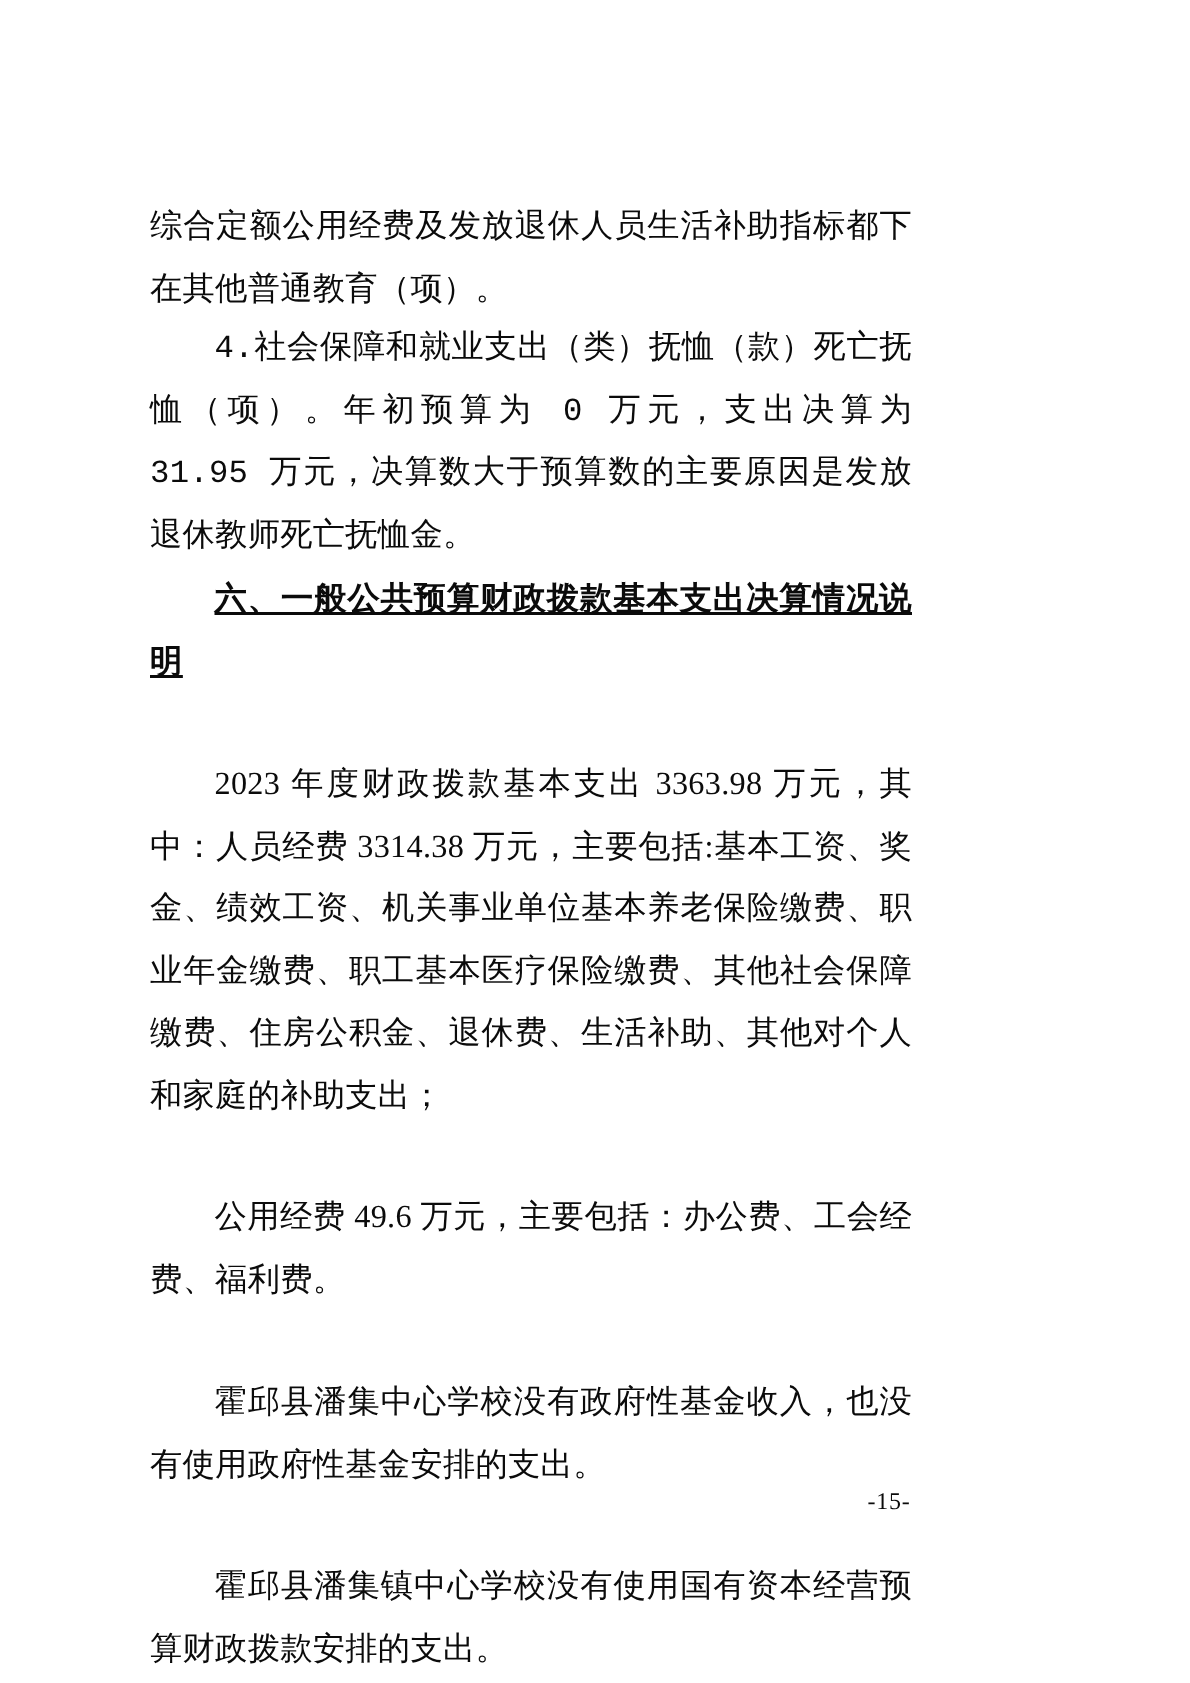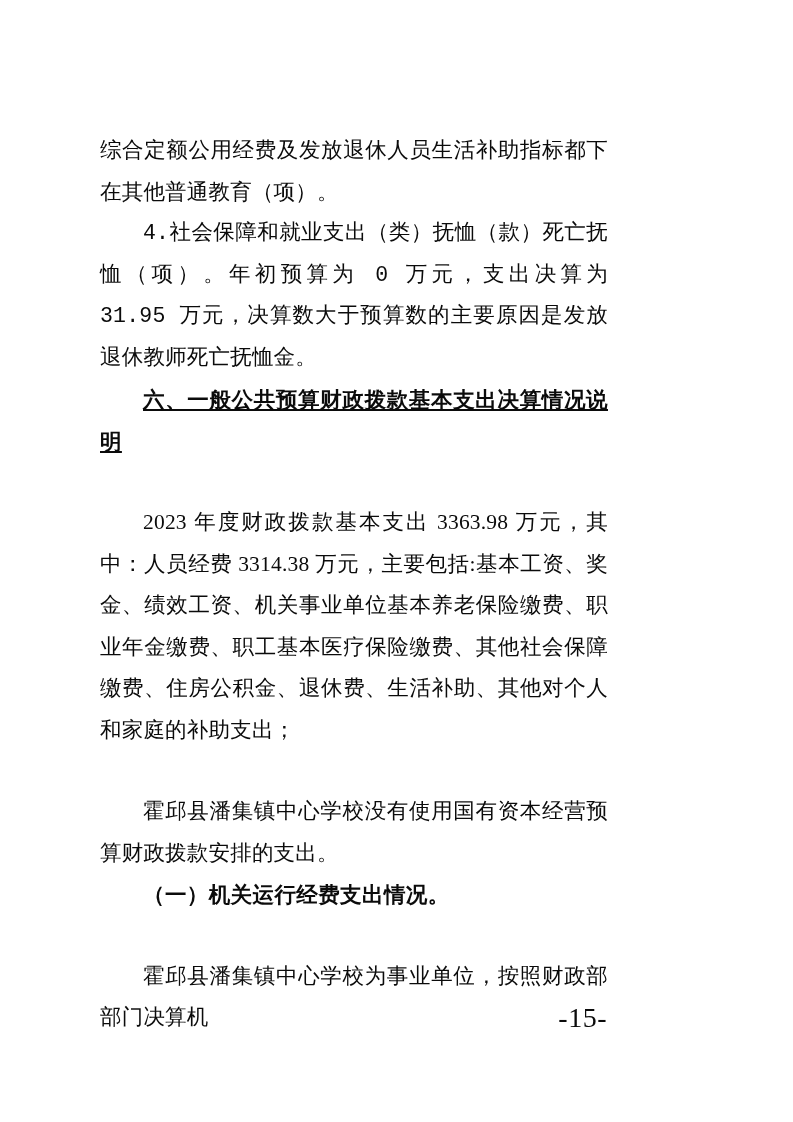--- a/index.html
+++ b/index.html
@@ -52,42 +52,44 @@
     font-family: "DejaVu Serif", "Liberation Serif", serif;
     letter-spacing: 0.4px;
   }
   .numpara {
     text-indent: 2em;
     font-family: Liberation Mono, monospace;
   }
   .page-number {
     position: absolute;
     right: 96px;
-    bottom: 88px;
-    font-size: 28px;
+    bottom: 111px;
+    font-size: 16px;
     font-family: "Liberation Serif", "DejaVu Serif", serif;
     letter-spacing: 0.5px;
   }
 </style>
 </head>
 <body>
 
 <div class="page">
   <div class="doc-body">
 
     <p class="para-flush">综合定额公用经费及发放退休人员生活补助指标都下在其他普通教育（项）。</p>
 
     <p class="numpara">4.社会保障和就业支出（类）抚恤（款）死亡抚恤（项）。年初预算为 0 万元，支出决算为 31.95 万元，决算数大于预算数的主要原因是发放退休教师死亡抚恤金。</p>
 
     <p class="heading">六、一般公共预算财政拨款基本支出决算情况说明</p>
 
     <p class="para">2023 年度财政拨款基本支出 3363.98 万元，其中：人员经费 3314.38 万元，主要包括:基本工资、奖金、绩效工资、机关事业单位基本养老保险缴费、职业年金缴费、职工基本医疗保险缴费、其他社会保障缴费、住房公积金、退休费、生活补助、其他对个人和家庭的补助支出；</p>
 
+    <p class="para">公用经费 49.6 万元，主要包括：办公费、工会经费、福利费。</p>
 
 
+    <p class="para">霍邱县潘集中心学校没有政府性基金收入，也没有使用政府性基金安排的支出。</p>
 
 
     <p class="para">霍邱县潘集镇中心学校没有使用国有资本经营预算财政拨款安排的支出。</p>
 
 
     <p class="subheading">（一）机关运行经费支出情况。</p>
 
     <p class="para">霍邱县潘集镇中心学校为事业单位，按照财政部部门决算机</p>
 
   </div>

